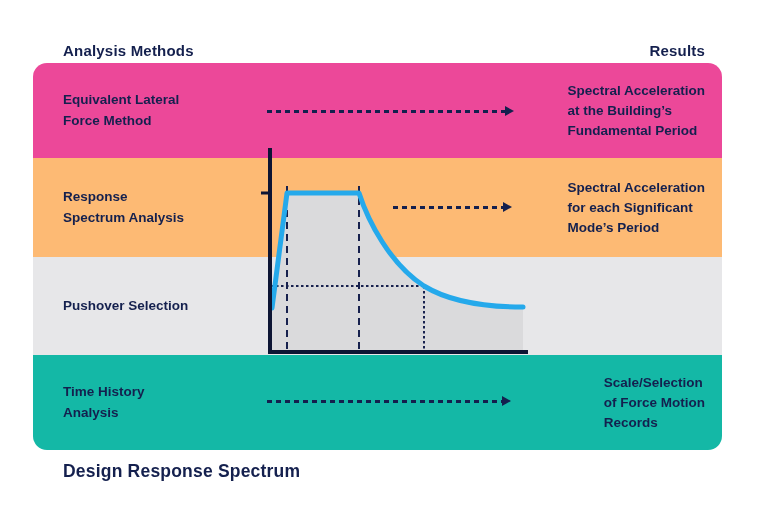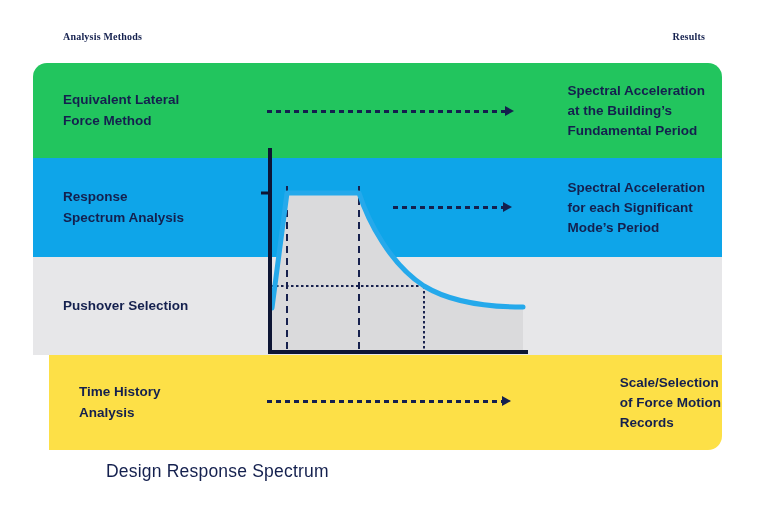--- a/index.html
+++ b/index.html
@@ -5,39 +5,39 @@
   html,body{margin:0;padding:0;background:#ffffff;}
   .canvas{
     position:relative;
     width:760px;height:523px;
     background:#ffffff;
     font-family:"Liberation Sans","DejaVu Sans",sans-serif;
     color:#14204E;
     overflow:hidden;
   }
   .col-header{
-    position:absolute;top:31px;
-    font-size:10px;font-weight:700;letter-spacing:.2px;font-family:Liberation Serif, serif;
+    position:absolute;top:42px;
+    font-size:15px;font-weight:700;letter-spacing:.2px;
   }
   .col-header.left{left:63px;}
   .col-header.right{right:55px;text-align:left;}
   .rows{
     position:absolute;left:33px;top:63px;width:689px;height:387px;
     border-radius:14px;overflow:hidden;
     display:flex;flex-direction:column;
   }
   .row{
     position:relative;width:100%;
     display:flex;align-items:center;justify-content:space-between;
     box-sizing:border-box;padding:0 17px 0 30px;
   }
-  .row.r1{height:95px;background:#22c55e;}
-  .row.r2{height:99px;background:#0ea5e9;}
+  .row.r1{height:95px;background:#ec4899;}
+  .row.r2{height:99px;background:#fdba74;}
   .row.r3{height:98px;background:#E7E7E9;}
-  .row.r4{height:95px;background:#fde047;margin-left:16px;}
+  .row.r4{height:95px;background:#14b8a6;}
   .method-label{
     font-size:13.5px;line-height:20.5px;font-weight:600;
     white-space:pre-line;max-width:200px;
   }
   .result-text{
     font-size:13.5px;line-height:20px;font-weight:600;
     white-space:pre-line;text-align:left;max-width:185px;
   }
   .chart{
     position:absolute;left:258px;top:146px;width:272px;height:212px;
@@ -53,21 +53,21 @@
     width:0;height:0;
     border-left:9px solid #14204E;
     border-top:5.5px solid transparent;
     border-bottom:5.5px solid transparent;
   }
   .arrow-1{left:267px;top:110px;width:238px;}
   .arrow-2{left:393px;top:206px;width:110px;}
   .arrow-4{left:267px;top:400px;width:235px;}
   .caption{
     position:absolute;left:63px;top:461px;
-    font-size:17.5px;font-weight:400;letter-spacing:.2px;margin-left:43px;
+    font-size:17.5px;font-weight:700;letter-spacing:.2px;
   }
 </style>
 </head>
 <body>
 
 <div class="canvas">
 
   <div class="col-header left">Analysis Methods</div>
   <div class="col-header right">Results</div>
 

